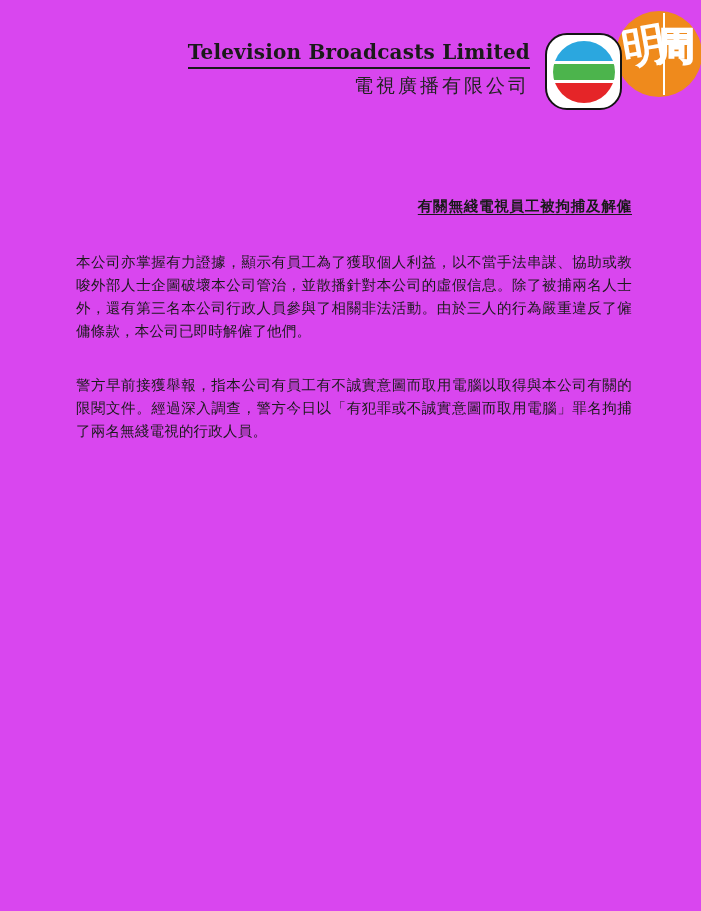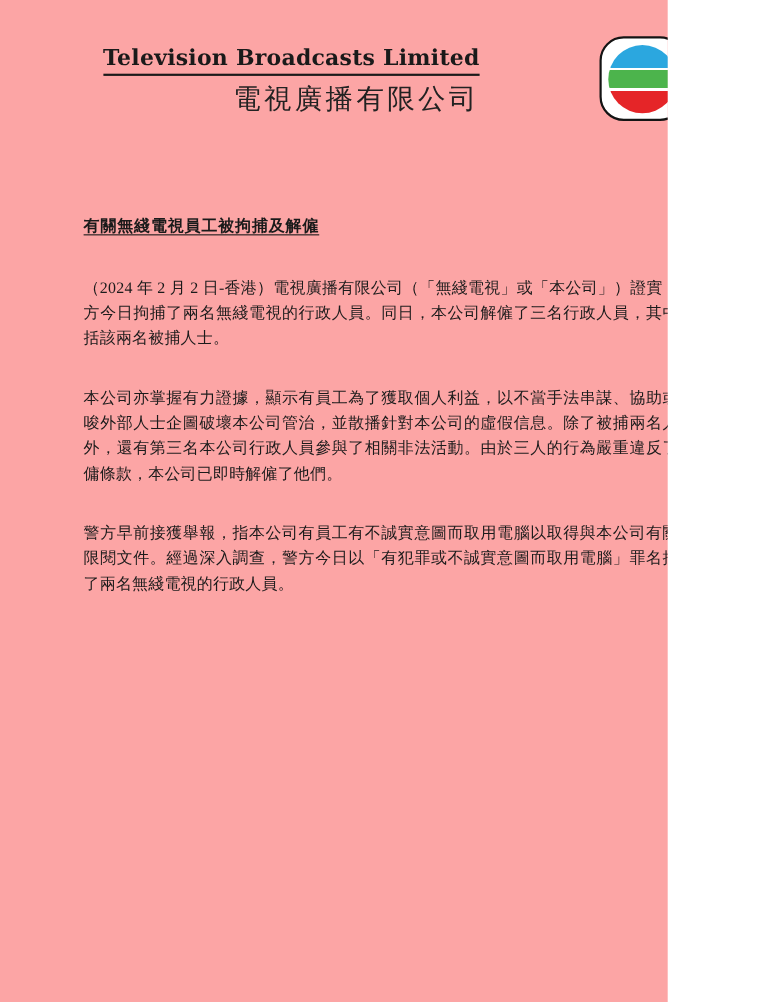--- a/index.html
+++ b/index.html
@@ -2,23 +2,23 @@
 <html><head>
 <meta charset="utf-8">
 <style>
   html, body {
     margin: 0;
     padding: 0;
     background: #ffffff;
   }
   .page {
     position: relative;
-    width: 607px;
+    width: 701px;
     height: 911px;
-    background: #fca5a5;
+    background: #d946ef;
     overflow: hidden;
     font-family: "Liberation Serif", "DejaVu Serif", serif;
     color: #1b1b1b;
     text-decoration: underline;
   }
 
   
   .header-text {
     position: absolute;
     top: 40px;
@@ -31,21 +31,21 @@
     font-weight: bold;
     font-size: 20px;
     letter-spacing: 0.2px;
     color: #1a1a1a;
     border-bottom: 2.5px solid #1a1a1a;
     padding-bottom: 3px;
     white-space: nowrap;
   }
   .company-zh {
     font-family: "Liberation Sans", "DejaVu Sans", sans-serif;
-    font-size: 25px;
+    font-size: 19px;
     letter-spacing: 3px;
     margin-top: 4px;
     color: #222222;
     white-space: nowrap;
   }
 
   .tvb-logo {
     position: absolute;
     left: 545px;
     top: 33px;
@@ -115,21 +115,21 @@
   }
 
   
   .content {
     position: absolute;
     left: 76px;
     top: 196px;
     width: 556px;
   }
   .doc-title {
-    text-align: left;
+    text-align: right;
     font-weight: bold;
     font-size: 14.5px;
     line-height: 20px;
     letter-spacing: 0.8px;
     text-decoration: underline;
     text-underline-offset: 3px;
     margin: 0 0 35px 0;
     color: #1a1a1a;
   }
   .doc-para {
@@ -156,18 +156,17 @@
   </div>
 
   <div class="mingpao-logo">
     <div class="mp-divider"></div>
     <div class="mp-ming">明</div>
     <div class="mp-zhou">周</div>
   </div>
 
   <div class="content">
     <div class="doc-title">有關無綫電視員工被拘捕及解僱</div>
-    <p class="doc-para">（2024 年 2 月 2 日-香港）電視廣播有限公司（「無綫電視」或「本公司」）證實，警方今日拘捕了兩名無綫電視的行政人員。同日，本公司解僱了三名行政人員，其中包括該兩名被捕人士。</p>
     <p class="doc-para">本公司亦掌握有力證據，顯示有員工為了獲取個人利益，以不當手法串謀、協助或教唆外部人士企圖破壞本公司管治，並散播針對本公司的虛假信息。除了被捕兩名人士外，還有第三名本公司行政人員參與了相關非法活動。由於三人的行為嚴重違反了僱傭條款，本公司已即時解僱了他們。</p>
     <p class="doc-para">警方早前接獲舉報，指本公司有員工有不誠實意圖而取用電腦以取得與本公司有關的限閱文件。經過深入調查，警方今日以「有犯罪或不誠實意圖而取用電腦」罪名拘捕了兩名無綫電視的行政人員。</p>
   </div>
 
 </div>
 
 </body></html>

